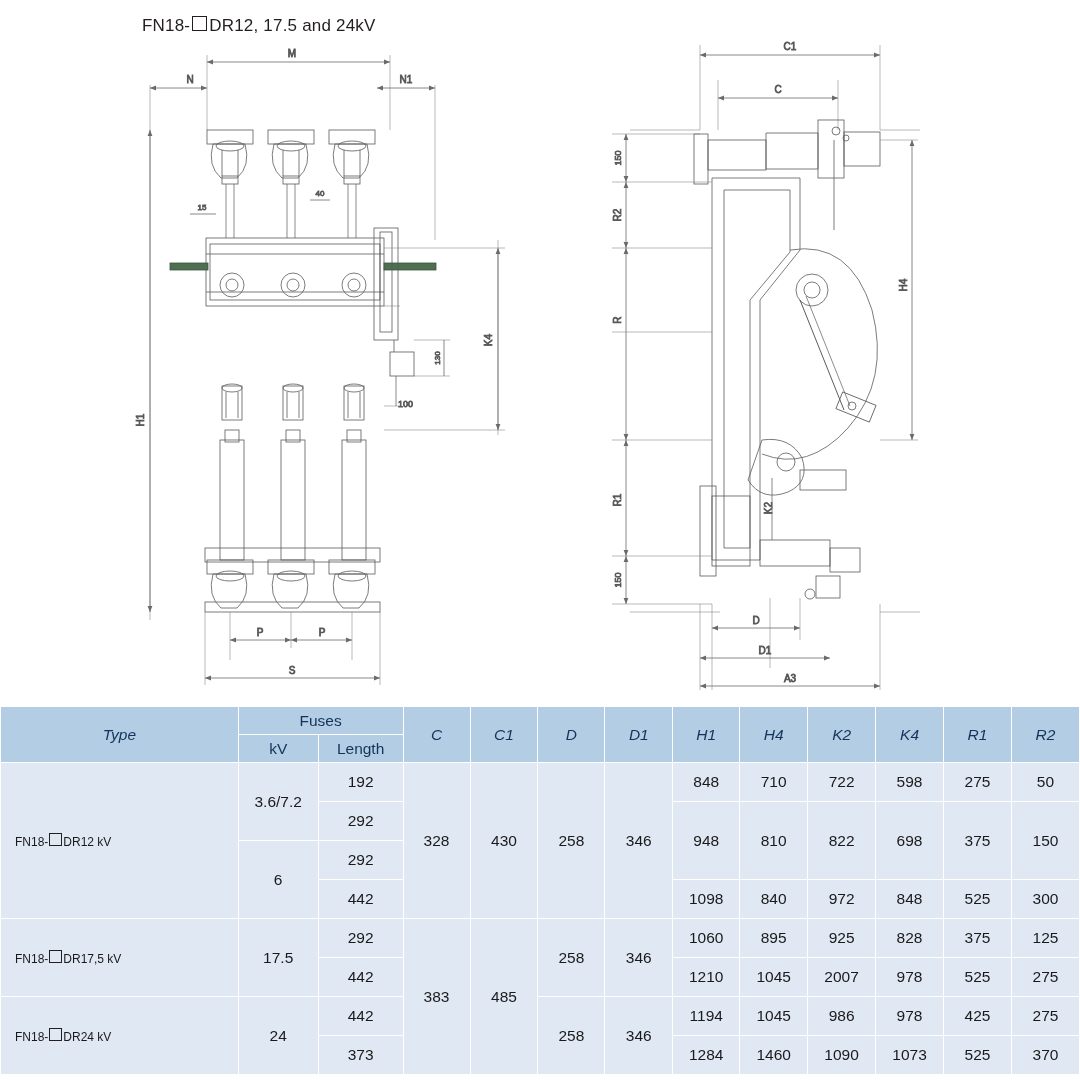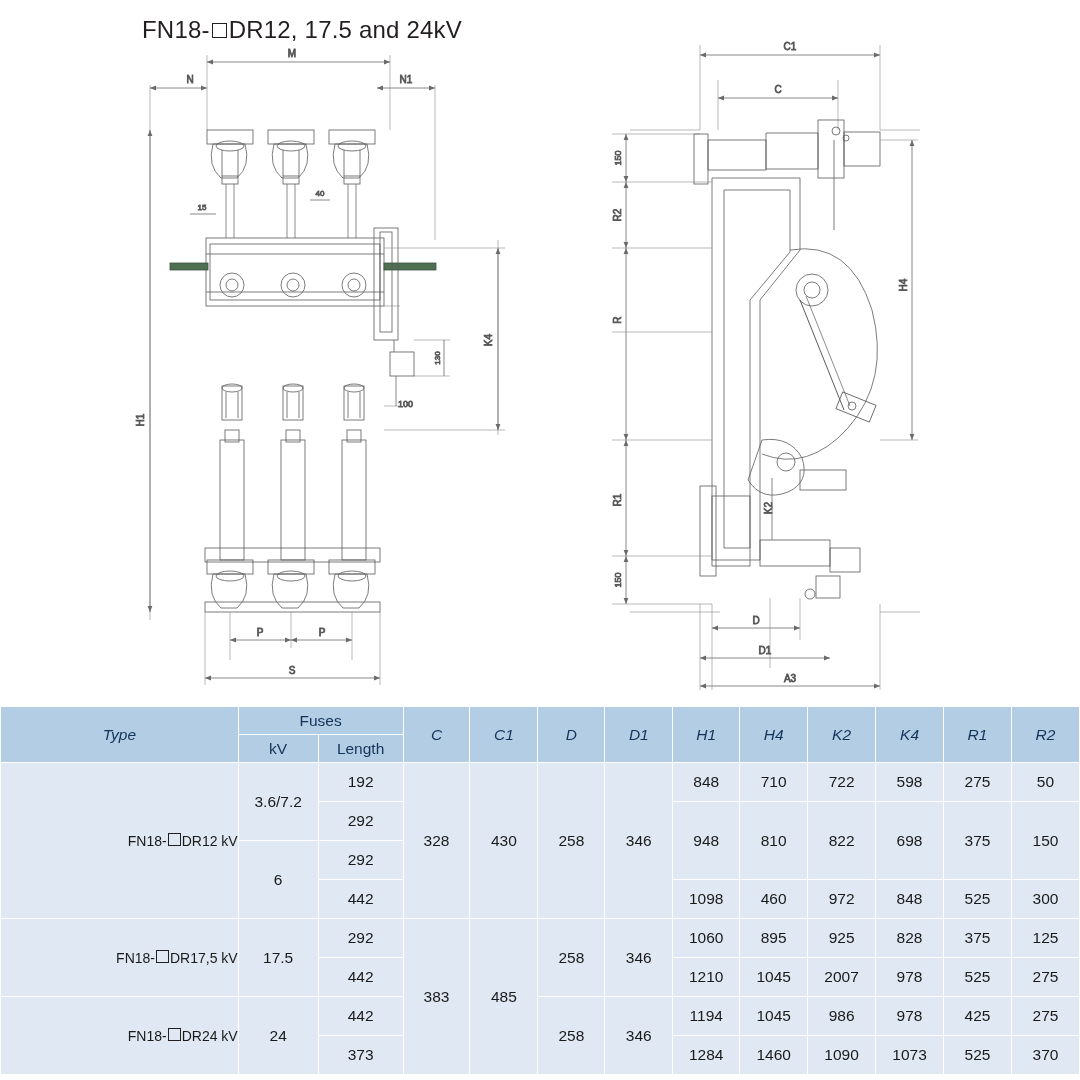--- a/index.html
+++ b/index.html
@@ -5,21 +5,21 @@
   html,body{margin:0;padding:0;}
   body{
     width:1080px;height:1080px;
     background:#ffffff;
     font-family:"Liberation Sans", sans-serif;
     position:relative;
     overflow:hidden;
   }
   .title{
     position:absolute;left:142px;top:16px;
-    font-size:24px;color:#231f20;letter-spacing:0.2px;
+    font-size:17px;color:#231f20;letter-spacing:0.2px;
   }
   .title .sq{
     display:inline-block;width:13px;height:13px;
     border:1.3px solid #231f20;margin:0 2px;vertical-align:0px;
   }
   .drawing{
     position:absolute;left:0;top:0;width:1080px;height:706px;
   }
   .drawing svg{display:block;}
   
@@ -40,21 +40,21 @@
     font-weight:normal;
     color:#14335a;
     height:27px;
   }
   thead th.tall{height:54px;font-style:italic;}
   tbody td{
     background:#dfe8f3;
     height:38px;
   }
   tbody td.type{
-    text-align:right;font-size:14px;
+    text-align:left;padding-left:14px;font-size:12px;
   }
   .sqs{
     display:inline-block;width:11px;height:11px;
     border:1.2px solid #231f20;margin:0 1px;vertical-align:0px;
   }
 </style>
 </head>
 <body>
 
 <div class="title">
@@ -403,21 +403,21 @@
       <td rowspan="2">375</td>
       <td rowspan="2">150</td>
     </tr>
     <tr>
       <td rowspan="2">6</td>
       <td>292</td>
     </tr>
     <tr>
       <td>442</td>
       <td>1098</td>
-      <td>460</td>
+      <td>840</td>
       <td>972</td>
       <td>848</td>
       <td>525</td>
       <td>300</td>
     </tr>
 
     <tr>
       <td class="type" rowspan="2"><span>FN18-</span><span class="sqs"></span><span>DR17,5 kV</span></td>
       <td rowspan="2">17.5</td>
       <td>292</td>

